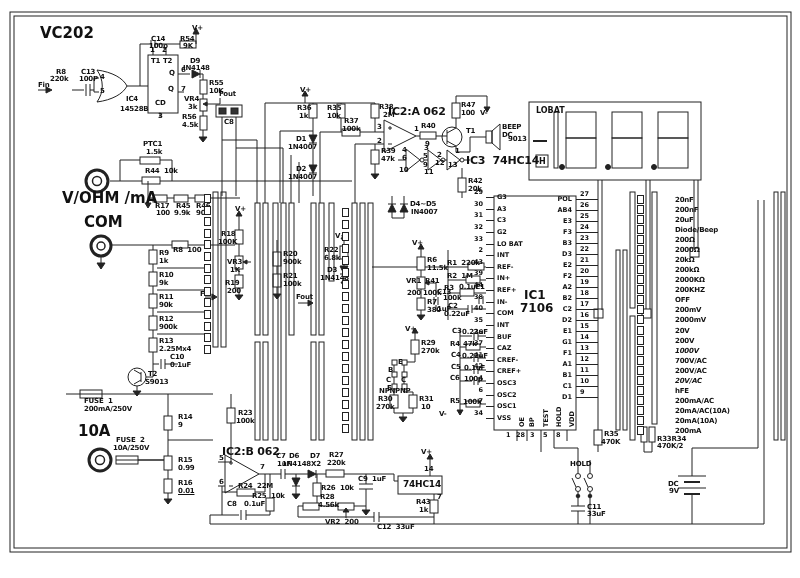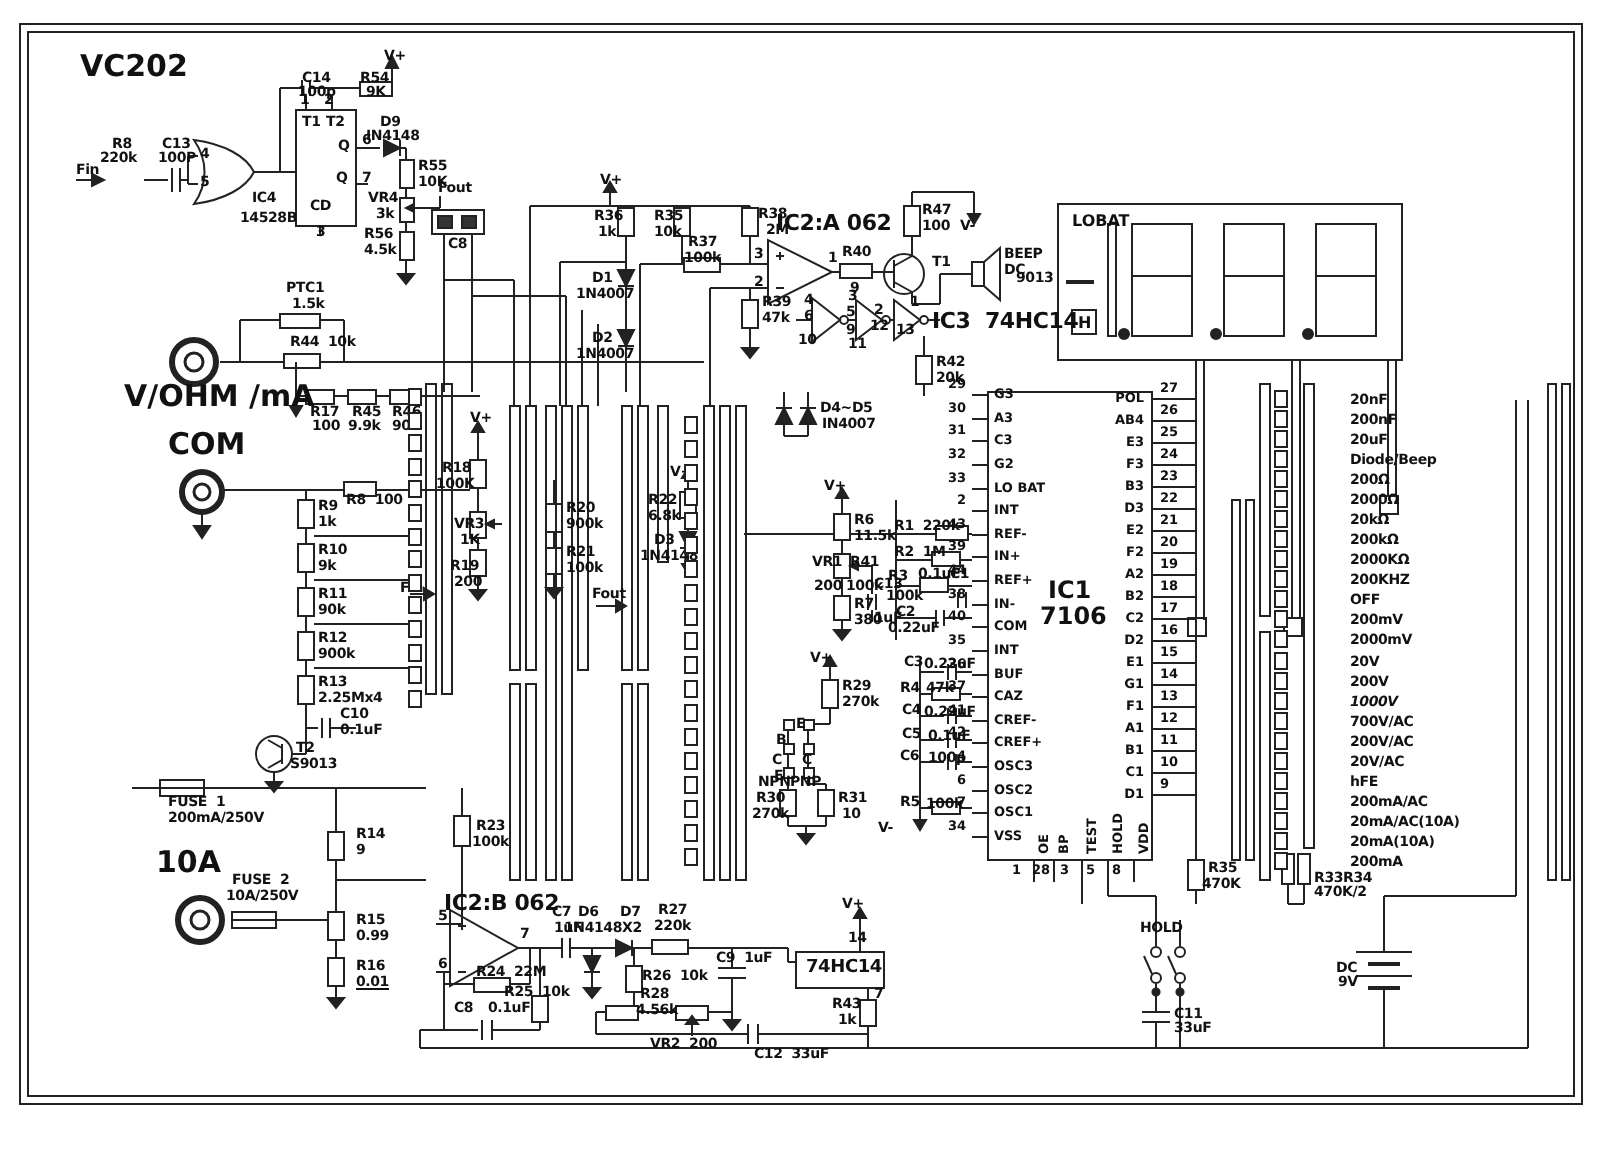--- a/index.html
+++ b/index.html
@@ -892,21 +892,21 @@
       <span class="lbl" style="left: 675px; top: 327.52px;">20V</span>
       <div class="contact" style="left: 637px; top: 325.52px;"></div>
       <span class="lbl" style="left: 675px; top: 337.56px;">200V</span>
       <div class="contact" style="left: 637px; top: 335.56px;"></div>
       <span class="lbl" style="left: 675px; top: 347.6px; font-style: italic;">1000V</span>
       <div class="contact" style="left: 637px; top: 345.6px;"></div>
       <span class="lbl" style="left: 675px; top: 357.64px;">700V/AC</span>
       <div class="contact" style="left: 637px; top: 355.64px;"></div>
       <span class="lbl" style="left: 675px; top: 367.68px;">200V/AC</span>
       <div class="contact" style="left: 637px; top: 365.68px;"></div>
-      <span class="lbl" style="left: 675px; top: 377.72px;">20V/AC</span>
+      <span class="lbl" style="left: 675px; top: 377.72px; font-style: italic;">20V/AC</span>
       <div class="contact" style="left: 637px; top: 375.72px;"></div>
       <span class="lbl" style="left: 675px; top: 387.76px;">hFE</span>
       <div class="contact" style="left: 637px; top: 385.76px;"></div>
       <span class="lbl" style="left: 675px; top: 397.8px;">200mA/AC</span>
       <div class="contact" style="left: 637px; top: 395.8px;"></div>
       <span class="lbl" style="left: 675px; top: 407.84px;">20mA/AC(10A)</span>
       <div class="contact" style="left: 637px; top: 405.84px;"></div>
       <span class="lbl" style="left: 675px; top: 417.88px;">20mA(10A)</span>
       <div class="contact" style="left: 637px; top: 415.88px;"></div>
       <span class="lbl" style="left: 675px; top: 427.92px;">200mA</span>

